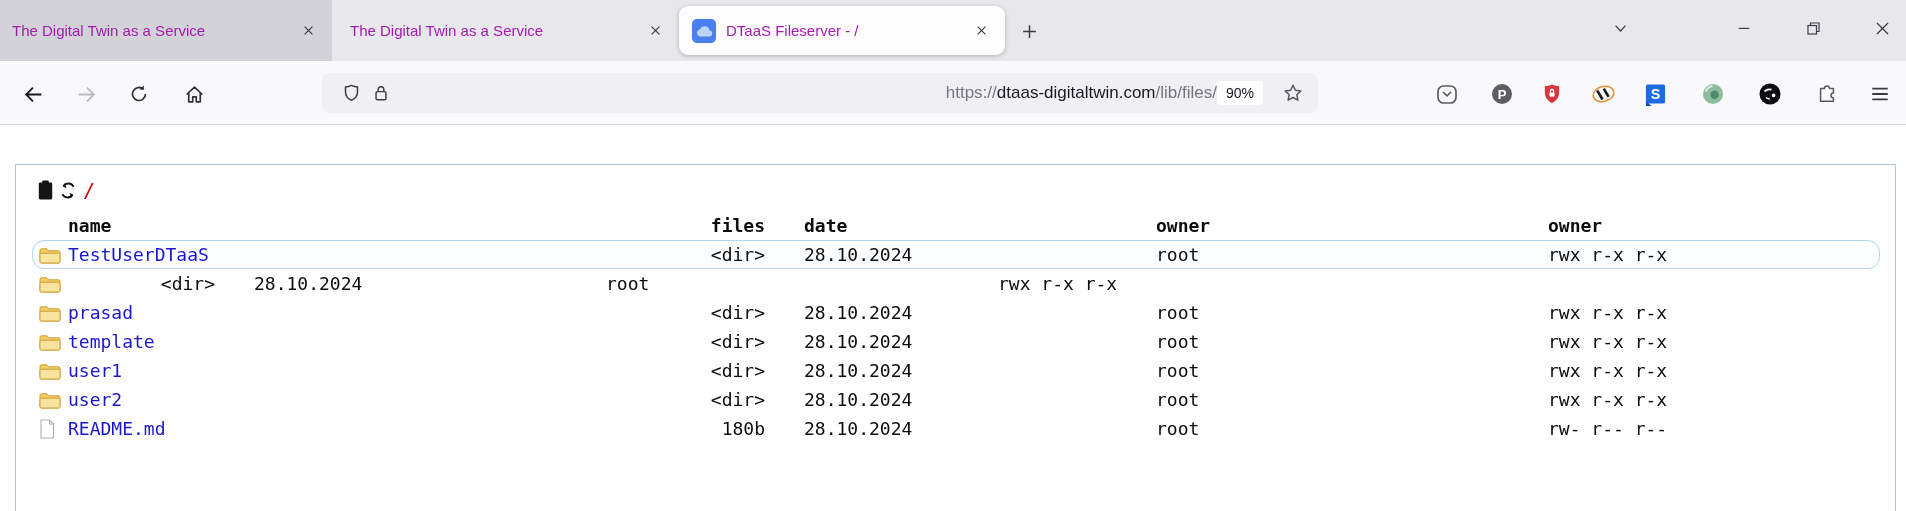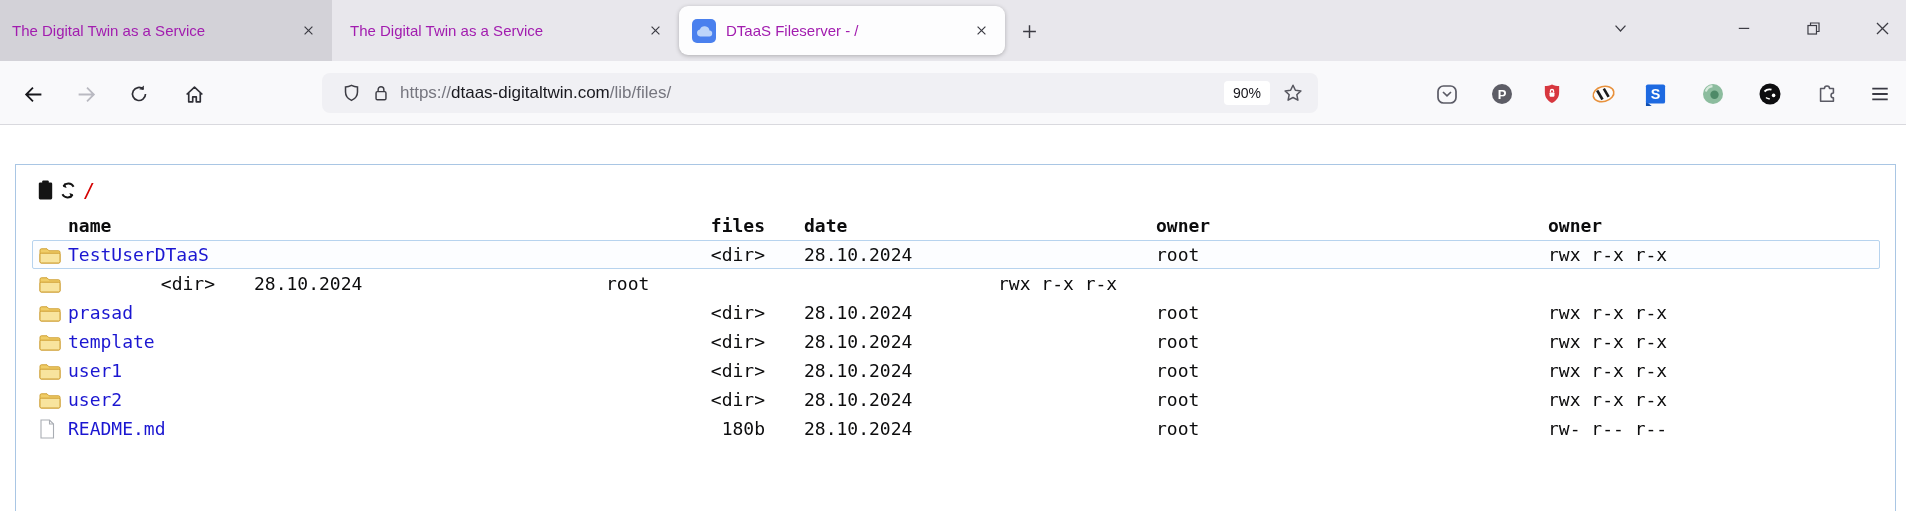--- a/index.html
+++ b/index.html
@@ -21,34 +21,34 @@
   .newtab { position:absolute; left:1016px; top:18px; width:26px; height:26px; display:flex; align-items:center; justify-content:center; border-radius:4px; }
   .winbtn { position:absolute; top:0; width:52px; height:56px; display:flex; align-items:center; justify-content:center; }
   .alltabs { left:1594px; } .btn-min { left:1718px; } .btn-restore { left:1787px; } .btn-close { left:1856px; }
 
   
   .toolbar { position:absolute; left:0; top:61px; width:1906px; height:64px; background:#f9f9fb; border-bottom:1px solid #d9d9de; }
   .navbtn { position:absolute; top:16px; width:34px; height:34px; display:flex; align-items:center; justify-content:center; border-radius:5px; }
   .urlbar { position:absolute; left:322px; top:12px; width:996px; height:40px; background:#f0f0f4; border-radius:8px;
             display:flex; align-items:center; padding:0 10px 0 14px; }
   .urlicon { width:30px; height:30px; display:flex; align-items:center; justify-content:center; flex:0 0 auto; }
-  .urltext { font-size:17px; color:#76767f; margin-left:4px; white-space:nowrap; flex:1 1 auto; overflow:hidden; }
+  .urltext { font-size:17px; color:#76767f; margin-left:14px; white-space:nowrap; flex:1 1 auto; overflow:hidden;text-align:right; }
   .urltext .host { color:#19191f; }
-  .zoombadge { flex:0 0 auto; background:#fff; border-radius:4px; font-size:14px; color:#15141a; padding:4px 9px; margin-right:8px; }
+  .zoombadge { flex:0 0 auto; background:#fff; border-radius:4px; font-size:14px; color:#15141a; padding:4px 9px; margin-right:15px; }
   .ext { position:absolute; top:16px; width:34px; height:34px; display:flex; align-items:center; justify-content:center; border-radius:5px; }
 
   
   .content { position:absolute; left:0; top:126px; width:1906px; height:385px; background:#fff; }
   .panel { position:absolute; left:15px; top:38px; width:1881px; height:600px; background:#fff; border:1px solid var(--panelborder); }
   .breadcrumb { position:absolute; left:22px; top:15px; display:flex; align-items:center; gap:6px; }
   .rootlink { font-family:"DejaVu Sans Mono", monospace; font-size:20px; color:var(--red); text-decoration:none; line-height:1; }
 
   .listing { position:absolute; left:16px; top:46px; width:1848px; font-family:"DejaVu Sans Mono", monospace; font-size:18px; color:#0c0c0d; }
   .frow { display:flex; align-items:center; height:29px; border:1px solid transparent; padding-left:6px; }
-  .frow.selected { border-color:var(--selborder); background:#fcfdff; border-radius:2px; }
+  .frow.selected { border-color:var(--selborder); background:#fcfdff; border-radius:12px; }
   .frow.header { font-weight:bold; }
   .c-icon { width:29px; flex:0 0 auto; display:flex; align-items:center; }
   .c-name { width:550px; flex:0 0 auto; overflow:hidden; white-space:nowrap; }
   .c-size { width:147px; flex:0 0 auto; text-align:right; }
   .c-sp   { width:39px; flex:0 0 auto; }
   .c-date { width:352px; flex:0 0 auto; }
   .c-owner{ width:392px; flex:0 0 auto; }
   .c-mode { flex:1 1 auto; }
   .fname  { color:var(--link); text-decoration:none; }
   svg { display:block; }

